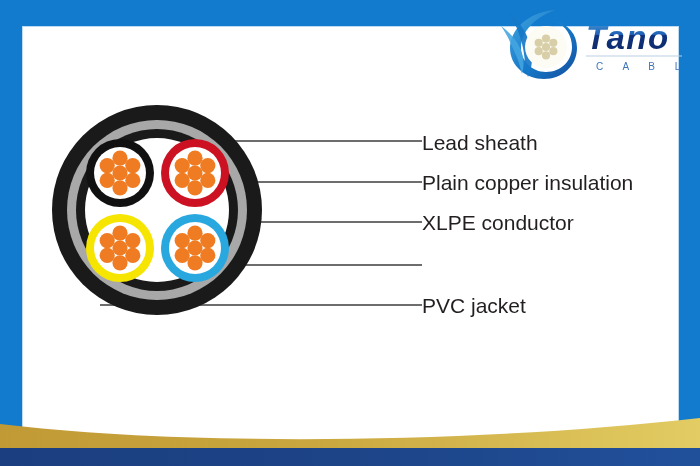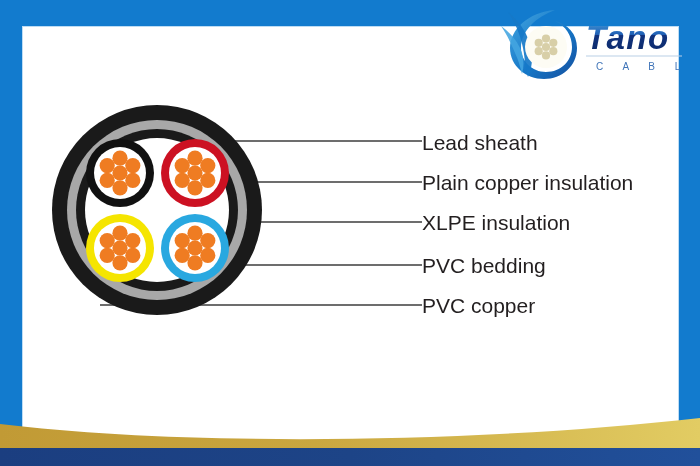--- a/index.html
+++ b/index.html
@@ -200,23 +200,22 @@
         <line x1="173" y1="196" x2="400" y2="196"></line>
         <line x1="121" y1="239" x2="400" y2="239"></line>
         <line x1="78" y1="279" x2="400" y2="279"></line>
       </g>
     </svg>
   </div>
 
   <div class="labels">
     <div class="label label-1">Lead sheath</div>
     <div class="label label-2">Plain copper insulation</div>
-    <div class="label label-3">XLPE insulation</div>
-    <div class="label label-4">PVC bedding</div>
-    <div class="label label-5">PVC copper</div>
+    <div class="label label-3">XLPE conductor</div>
+    <div class="label label-5">PVC jacket</div>
   </div>
 
   <div class="logo">
     <svg width="185" height="80" viewBox="0 0 185 80" xmlns="http://www.w3.org/2000/svg">
       <defs>
         <linearGradient id="swirlGrad" x1="0" y1="0" x2="1" y2="1">
           <stop offset="0%" stop-color="#43a5e0"></stop>
           <stop offset="55%" stop-color="#1678c8"></stop>
           <stop offset="100%" stop-color="#154f9e"></stop>
         </linearGradient>

